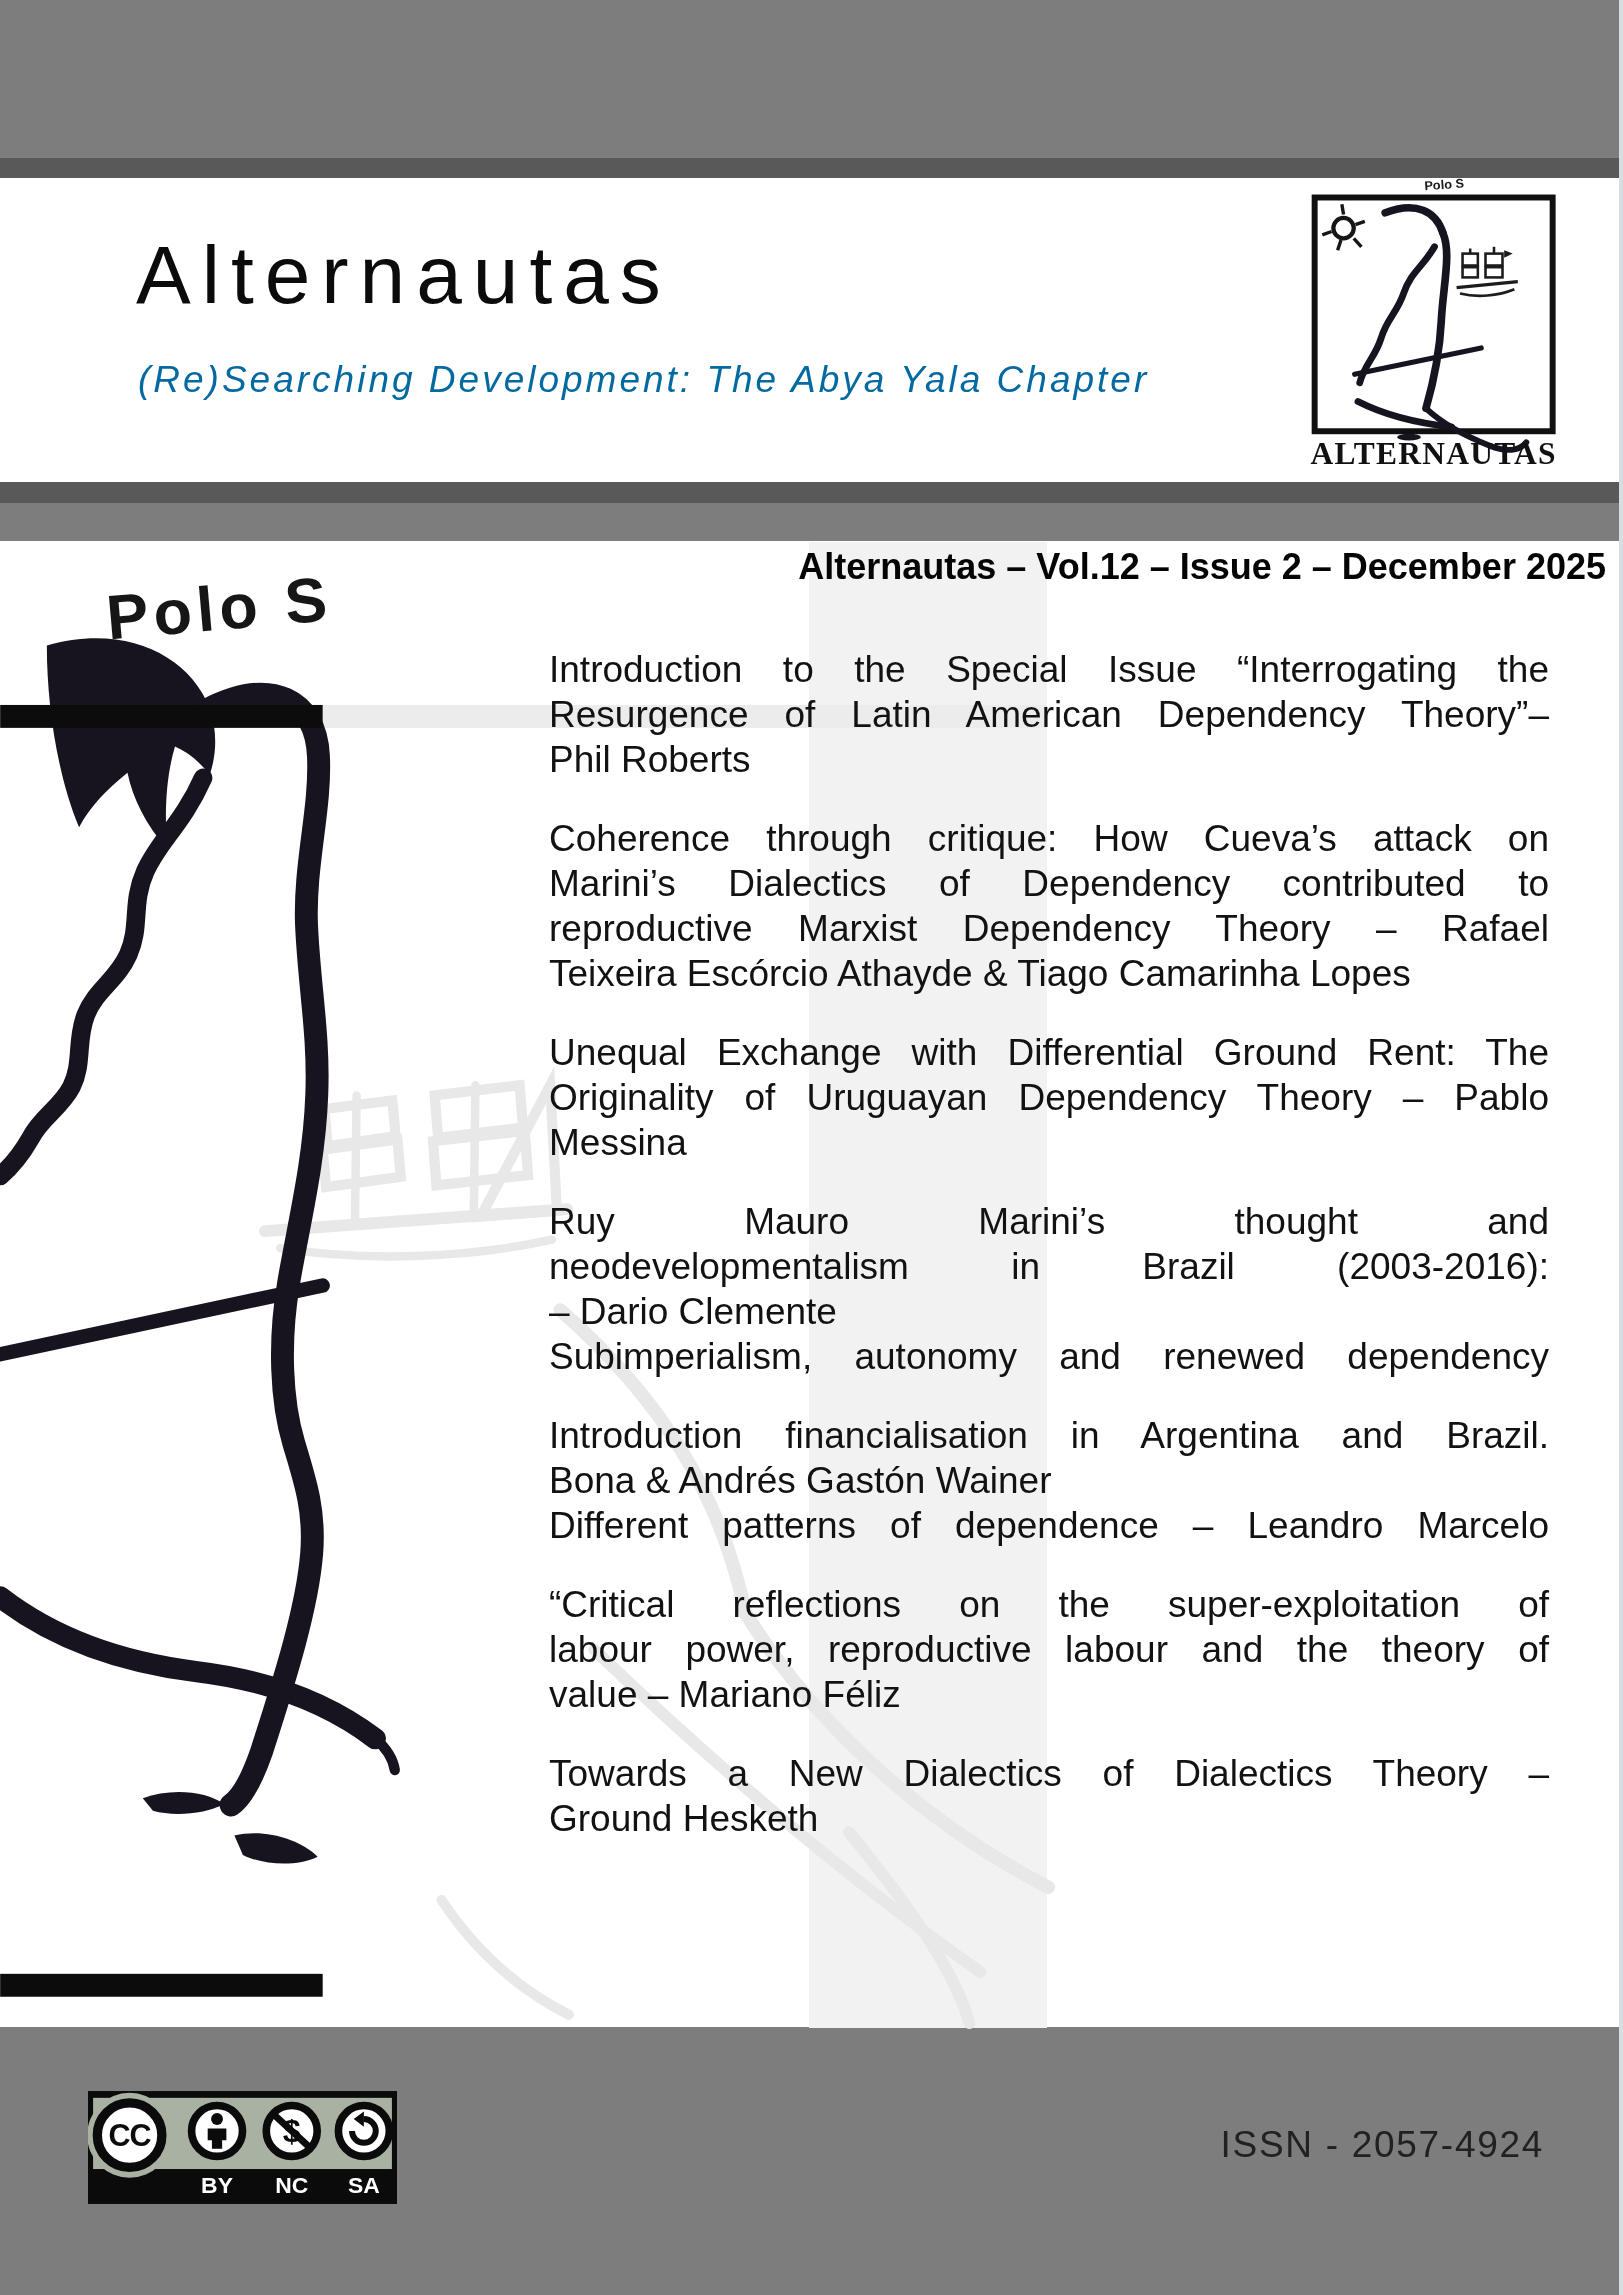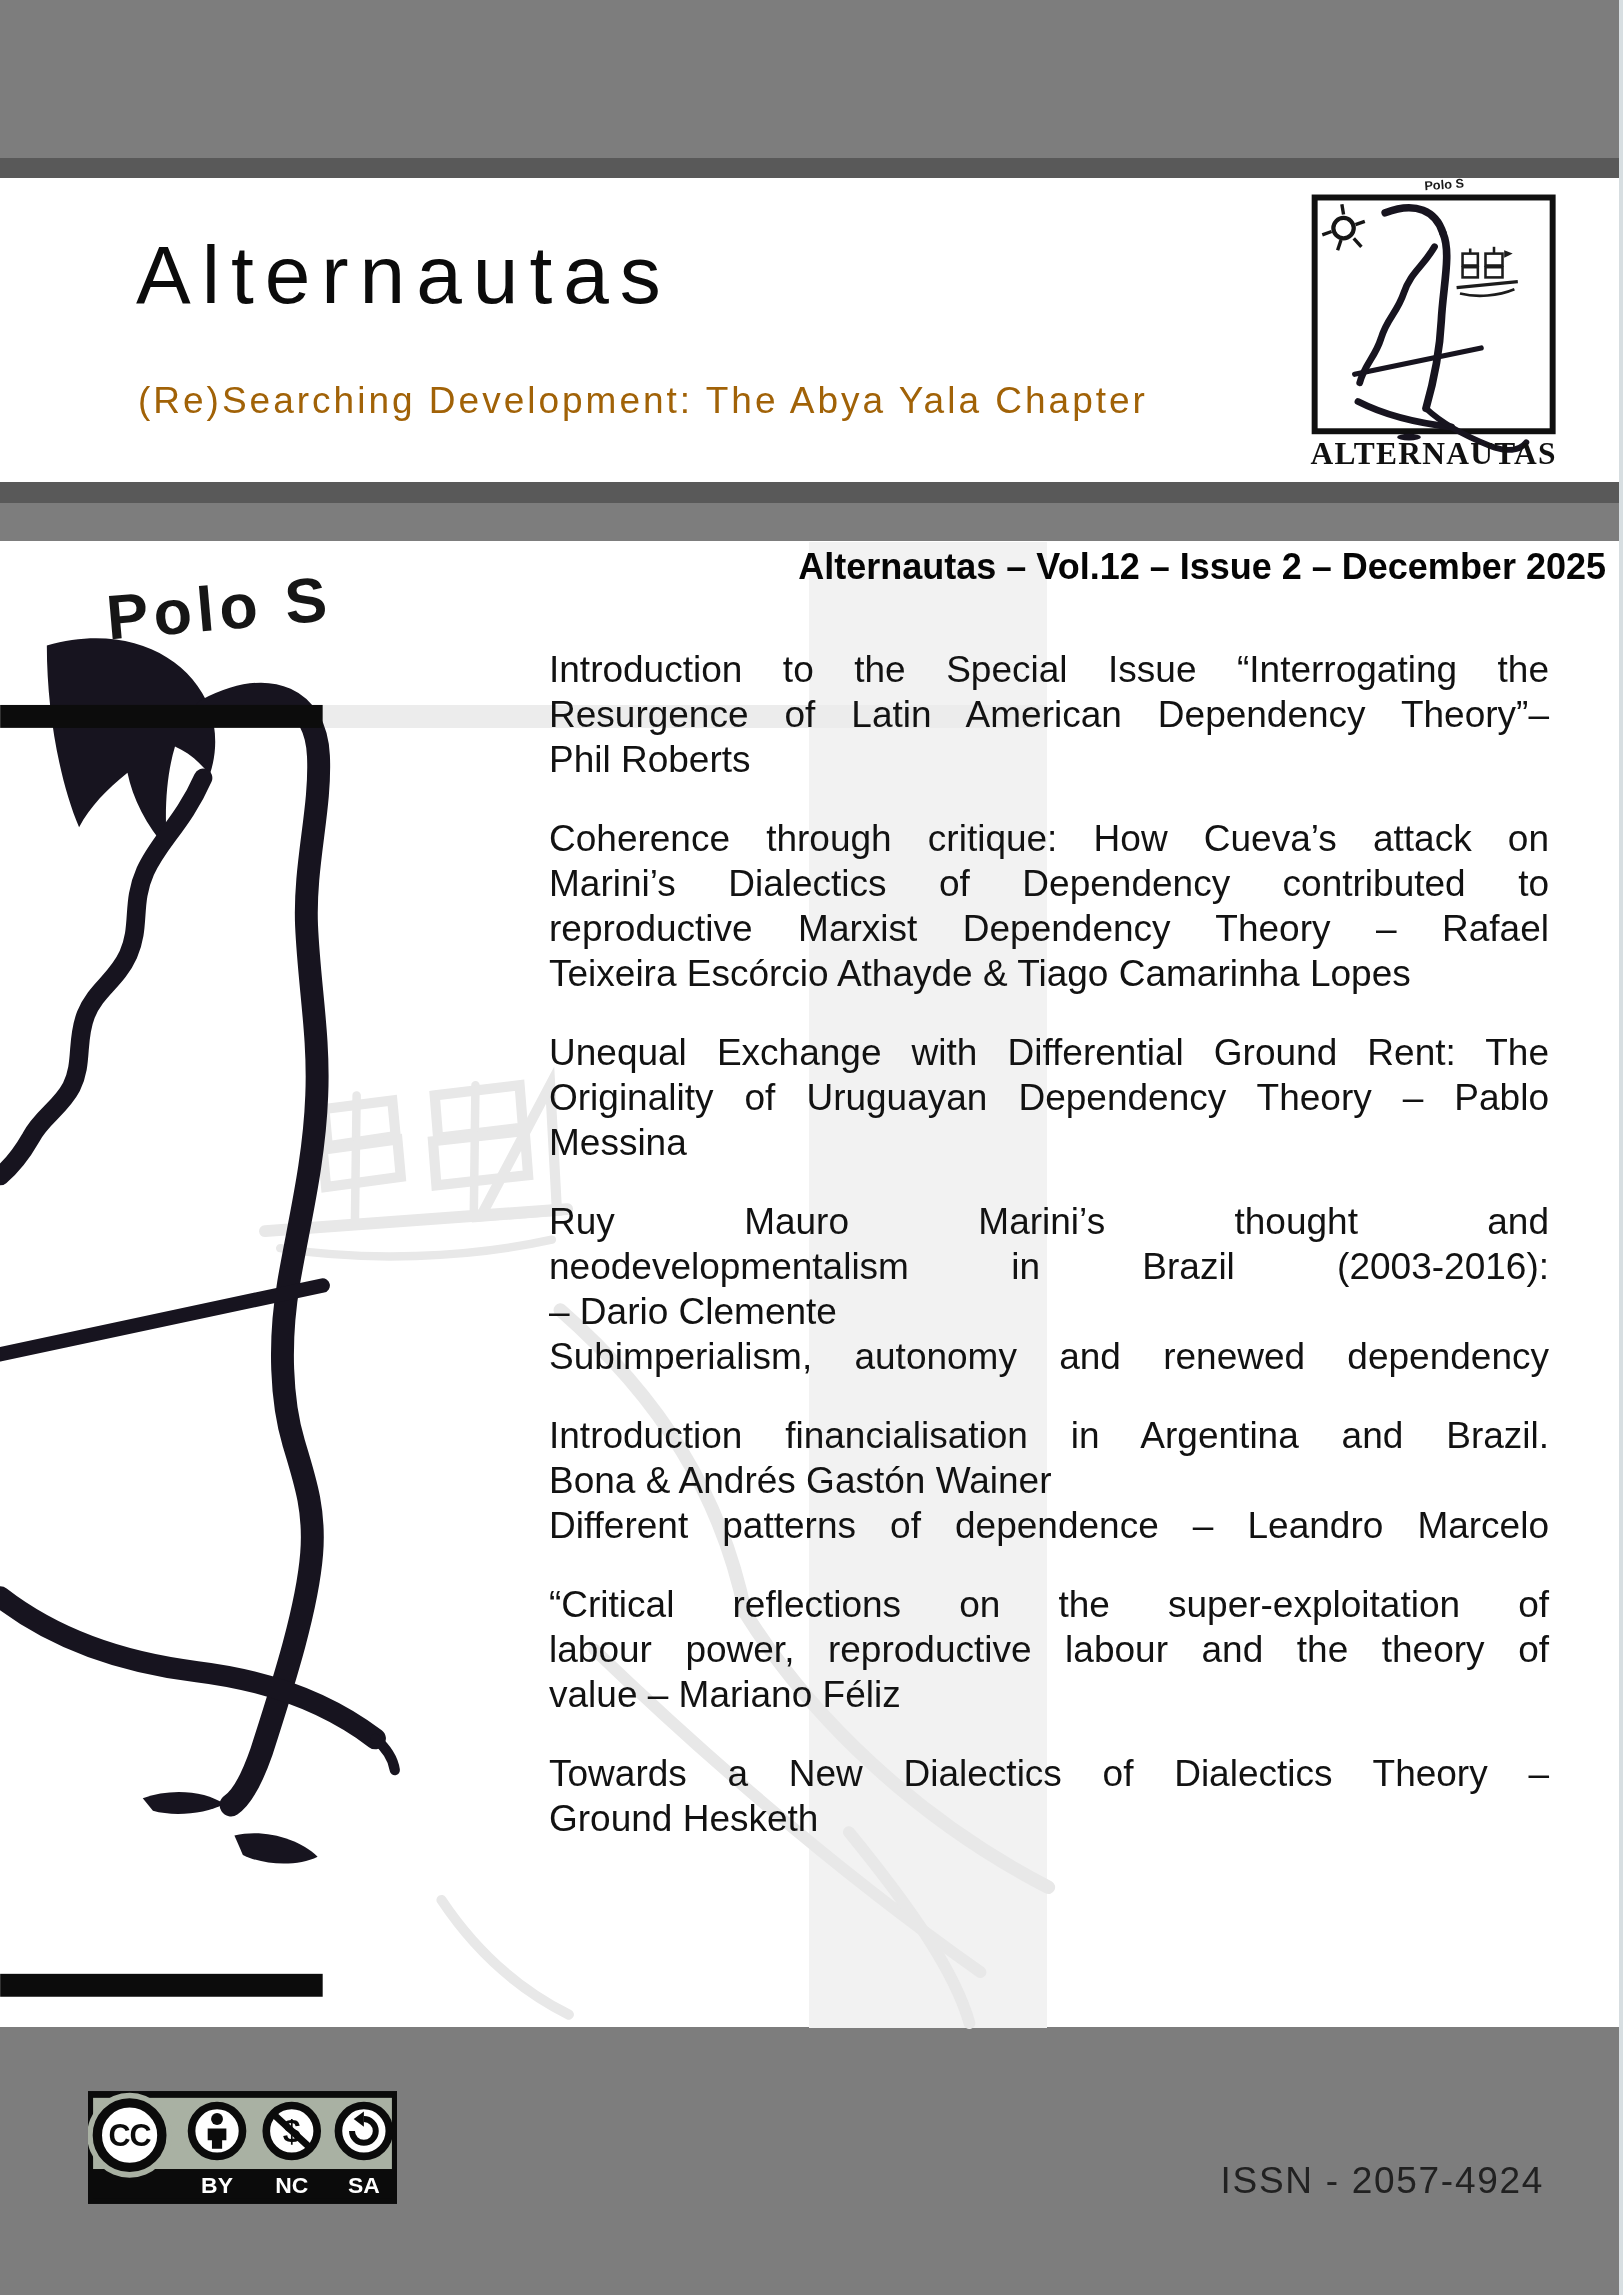--- a/index.html
+++ b/index.html
@@ -15,33 +15,33 @@
   .footer-band{left:0;top:2027px;width:1624px;height:268px;background:#7d7d7d;}
   .edge-strip{right:0;top:0;width:5.1px;height:2295px;background:#d7dee1;}
 
   
   .v-strip{left:809px;top:542px;width:238px;height:1486px;background:#f2f2f2;}
   .h-strip{left:323px;top:705px;width:724px;height:23px;background:#ececec;}
 
   
   .masthead-title{left:136px;top:228px;font-size:82px;font-weight:400;letter-spacing:11px;
                   color:#0b0b0b;white-space:nowrap;}
-  .masthead-subtitle{left:138px;top:380px;font-size:37px;font-weight:400;letter-spacing:3px;
-                     color:#a16207;white-space:nowrap;}
+  .masthead-subtitle{left:138px;top:359px;font-size:37px;font-weight:400;letter-spacing:3px;
+                     color:#0369a1;white-space:nowrap;font-style:italic;}
 
   
   .issue-title{right:18px;top:546px;font-size:36px;font-weight:700;color:#050505;white-space:nowrap;}
 
   .articles{left:537px;top:647px;width:1012px;color:#121212;font-size:37px;line-height:45px;}
   .article{margin:0 0 34px 12px;}
   .article-line{text-align:justify;text-align-last:justify;}
   .article-line.last{text-align-last:left;}
 
   
-  .issn{right:80px;top:2124px;font-size:37px;letter-spacing:1.7px;color:#212121;white-space:nowrap;margin-top:36px;}
+  .issn{right:80px;top:2124px;font-size:37px;letter-spacing:1.7px;color:#212121;white-space:nowrap;}
 
   svg text{font-family:"Liberation Sans",sans-serif;}
   .serif-caption{font-family:"Liberation Serif","DejaVu Serif",serif;}
 </style>
 </head>
 <body>
 
 <div id="page">
 
   <div class="abs band-top"></div>

